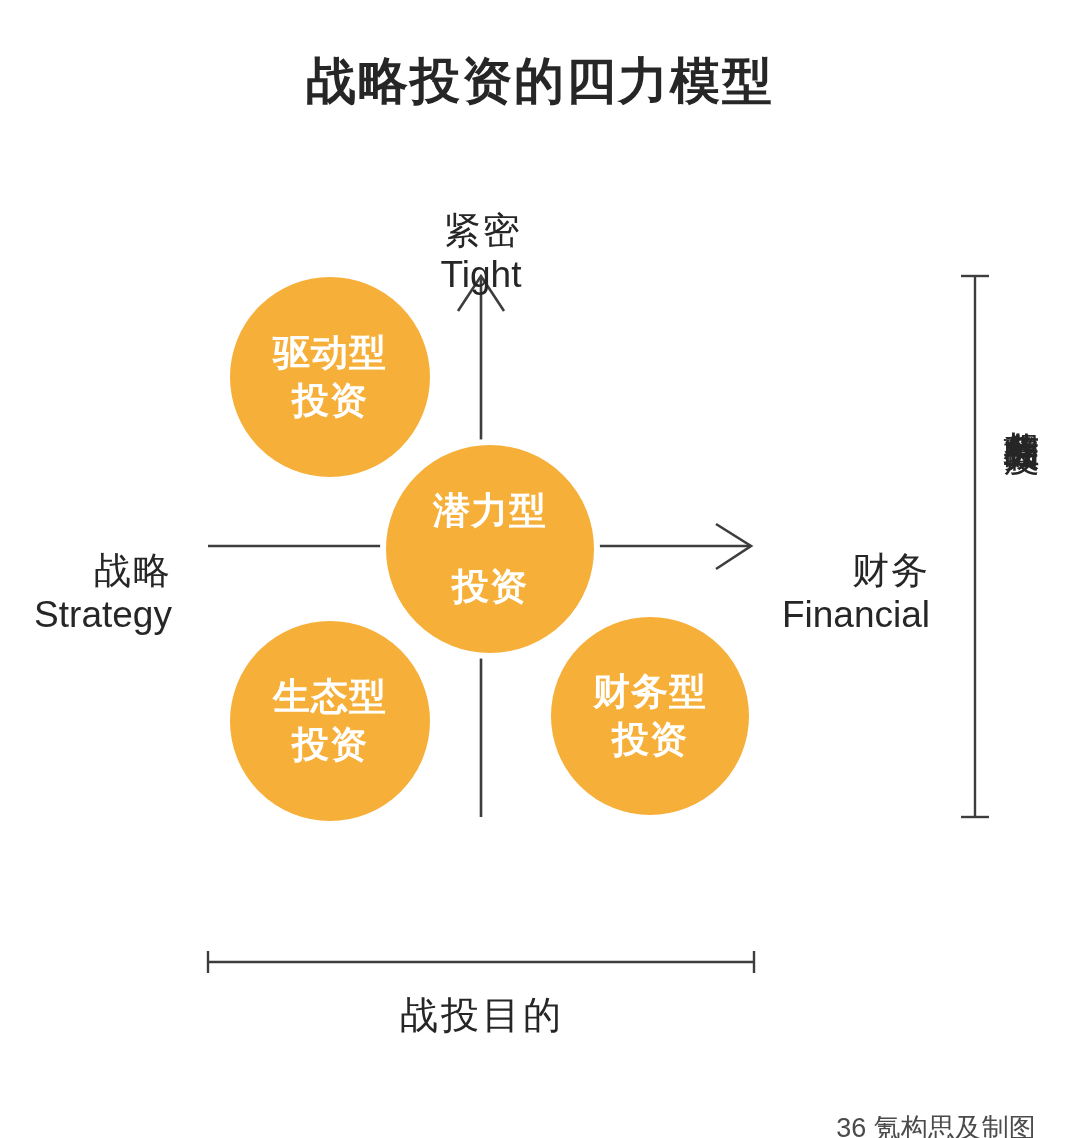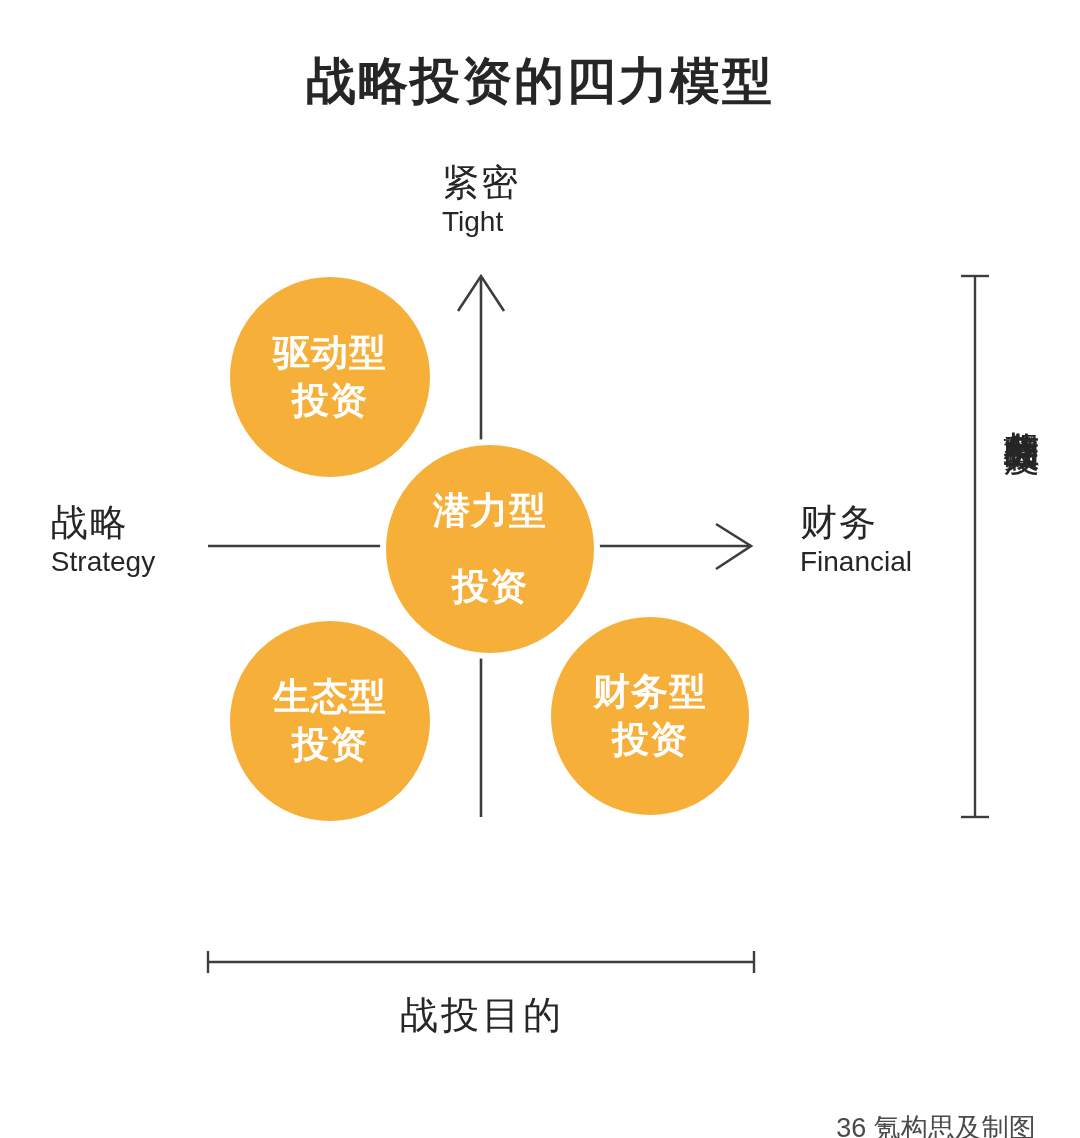--- a/index.html
+++ b/index.html
@@ -56,27 +56,28 @@
     letter-spacing:1px;
   }
   .circle-driving  {left:224px;top:271px;width:200px;height:200px;}
   .circle-potential{left:380px;top:439px;width:208px;height:208px;gap:28px;}
   .circle-ecosystem{left:224px;top:615px;width:200px;height:200px;}
   .circle-financial{left:545px;top:611px;width:198px;height:198px;}
   .axis-label{
     position:absolute;
     z-index:3;
     transform:translateX(-50%);
-    text-align:left;
+    text-align:right;
     color:var(--text);
     font-weight:300;
     white-space:nowrap;
+    margin-top:48px;
   }
   .axis-label .zh{display:block;font-size:37px;line-height:1.2;letter-spacing:2px;}
-  .axis-label .en{display:block;font-size:28px;line-height:1.2;}
+  .axis-label .en{display:block;font-size:37px;line-height:1.2;}
   .axis-label-top   {left:481px;top:161px;}
   .axis-label-bottom{left:481px;top:838px;}
   .axis-label-left  {left:103px;top:501px;}
   .axis-label-right {left:856px;top:501px;}
   .v-annotation{
     position:absolute;
     z-index:3;
     left:1021px;top:402px;
     transform:translateX(-50%);
     writing-mode:vertical-rl;

